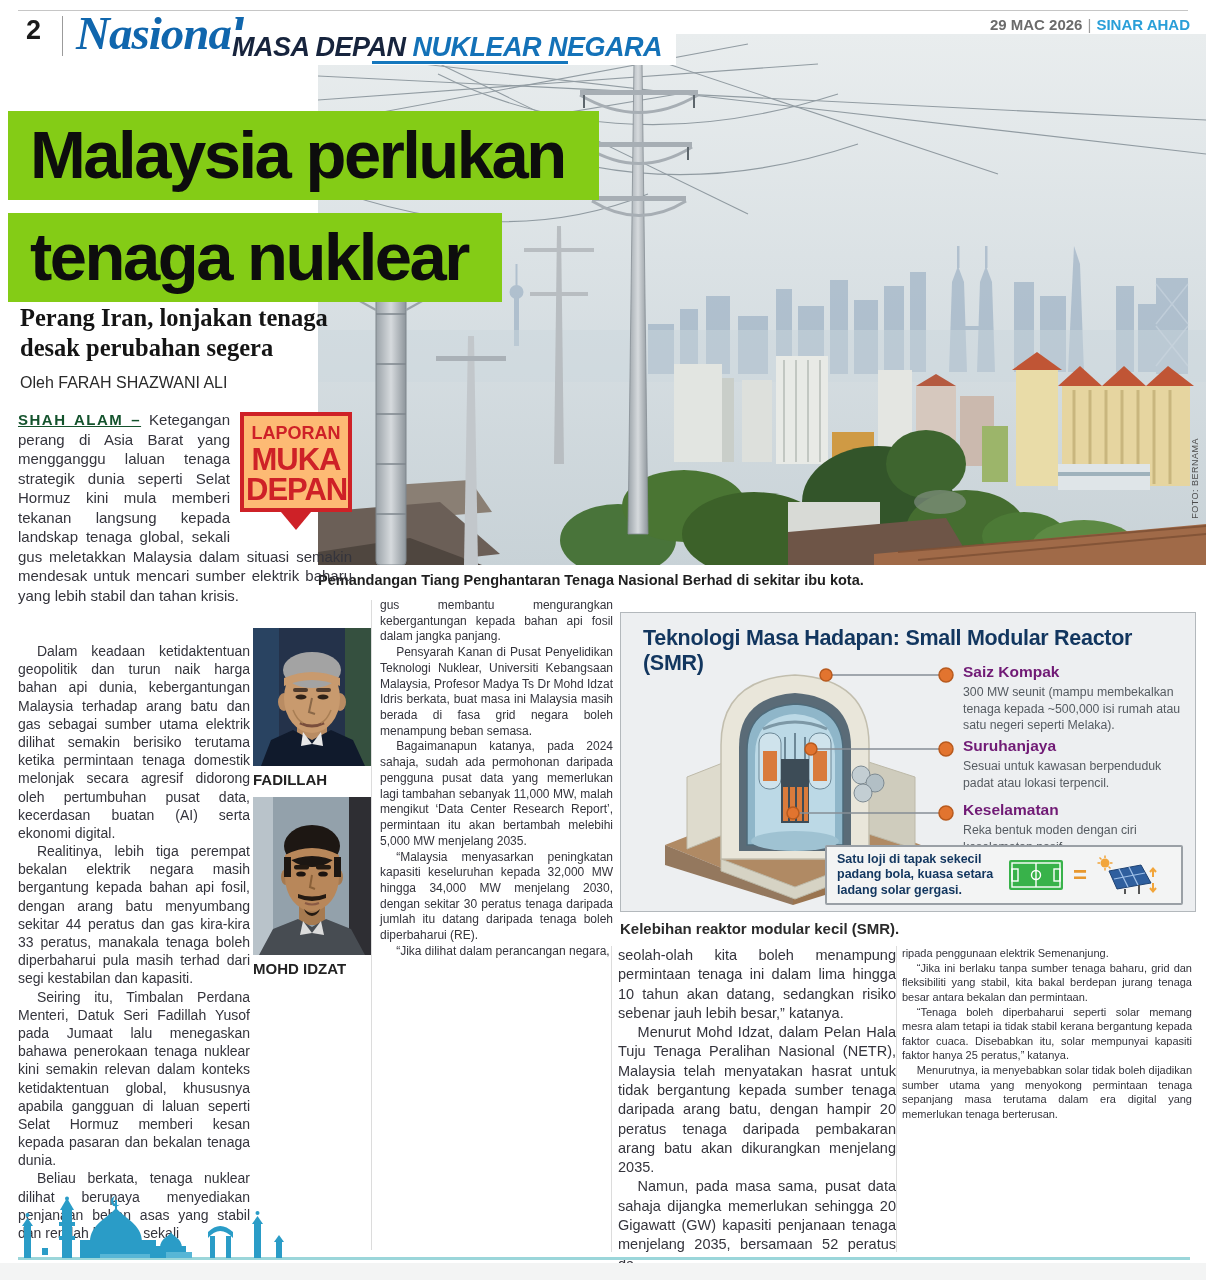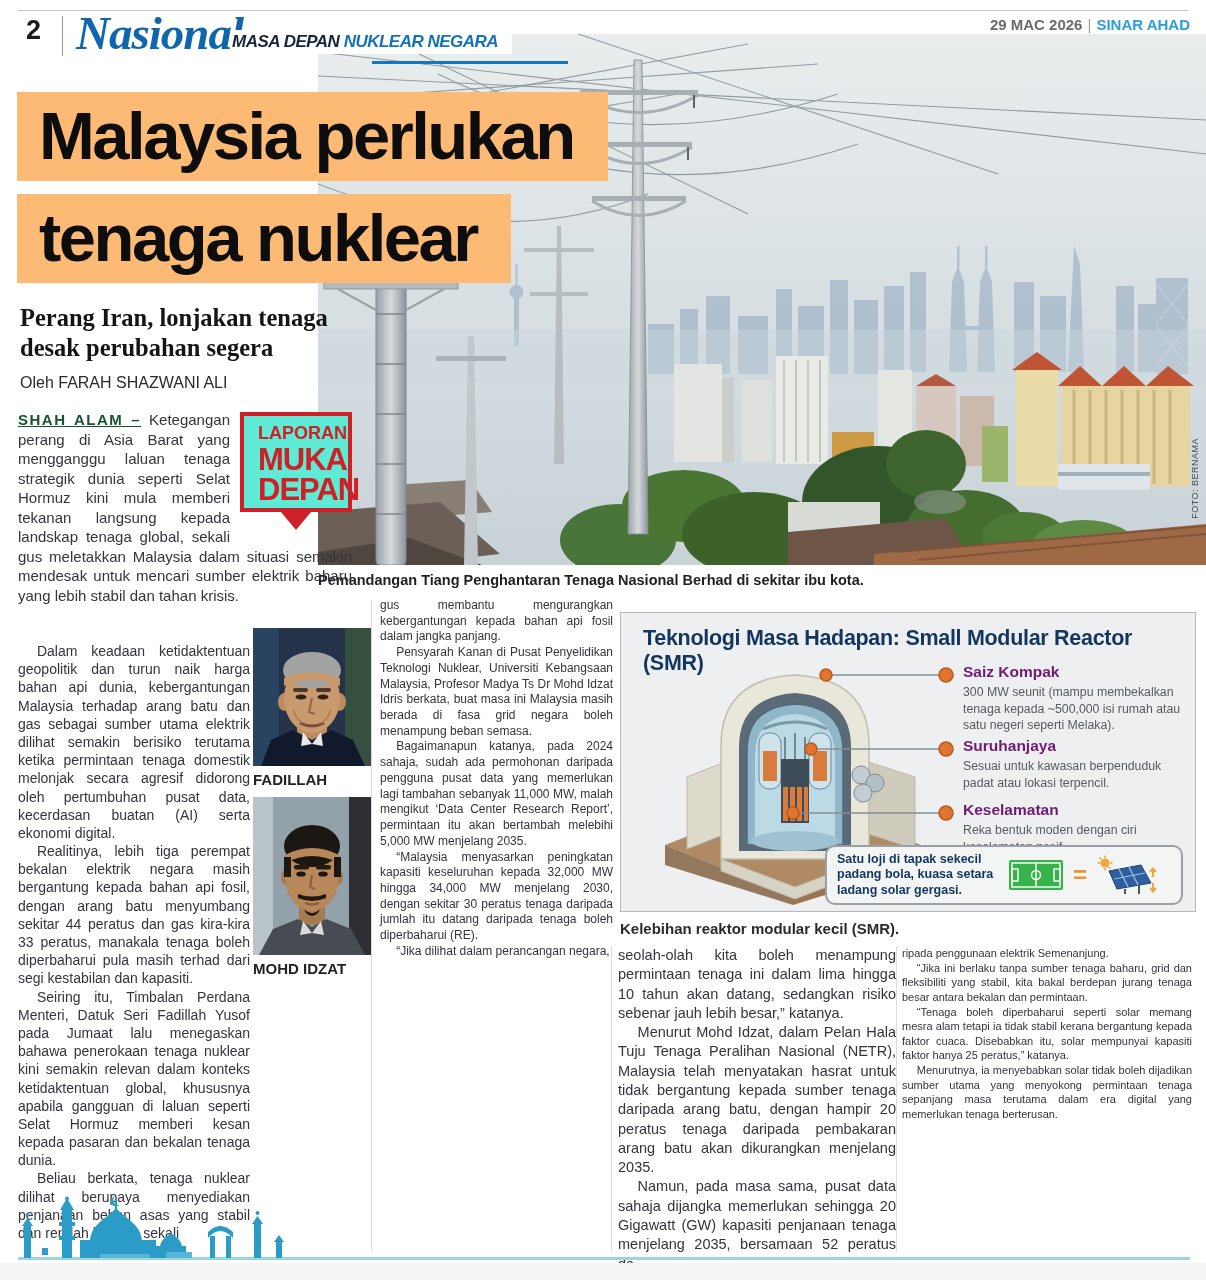--- a/index.html
+++ b/index.html
@@ -7,38 +7,38 @@
         font-family:"Liberation Sans",sans-serif;color:#2e2e35;margin:0 auto;}
   .abs{position:absolute;}
 
   
   .top-rule{left:18px;top:10px;width:1170px;height:1px;background:#c6c6c6;}
   .page-num{left:26px;top:15px;font-size:27px;font-weight:700;color:#1a1a1a;}
   .hdr-div{left:62px;top:16px;width:1px;height:40px;background:#9b9b9b;}
   .nasional{left:76px;top:6px;font-family:"Liberation Serif",serif;font-style:italic;
             font-weight:700;font-size:47px;color:#1066ad;letter-spacing:-1px;}
   .kicker{left:230px;top:30px;background:#ffffff;padding:2px 14px 2px 2px;
-          font-style:italic;font-weight:800;font-size:17px;letter-spacing:-0.5px;white-space:nowrap;z-index:5;}
+          font-style:italic;font-weight:800;font-size:27px;letter-spacing:-0.5px;white-space:nowrap;z-index:5;}
   .kicker .k-dark{color:#17243d;}
   .kicker .k-blue{color:#1472b8;}
   .kicker-underline{left:372px;top:61px;width:196px;height:3px;background:#1577bd;z-index:5;}
   .dateline-box{right:16px;top:16px;left:auto;font-size:15px;font-weight:700;z-index:5;white-space:nowrap;}
   .dateline-box .d-date{color:#6b6b6b;}
   .dateline-box .d-sep{color:#9b9b9b;font-weight:400;padding:0 5px;}
   .dateline-box .d-mast{color:#2a9fd8;}
 
   
   .hero{left:318px;top:34px;width:888px;height:531px;overflow:hidden;z-index:1;}
   .photo-credit{left:1190px;top:438px;z-index:2;font-size:9px;color:#4c4c4c;letter-spacing:0.5px;
                 writing-mode:vertical-rl;transform:rotate(180deg);}
   .photo-caption{left:318px;top:572px;width:870px;font-size:14.5px;font-weight:700;color:#1f1f1f;z-index:2;}
 
   
-  .headline-line{left:17px;background:#fdba74;padding:10px 34px 12px 22px;z-index:4;
-                 font-weight:800;font-size:67px;line-height:1;letter-spacing:-2.5px;color:#0d0d0d;}
+  .headline-line{left:8px;background:#84cc16;padding:10px 34px 12px 22px;z-index:4;
+                 font-weight:800;font-size:67px;line-height:1;letter-spacing:-2.5px;color:#0d0d0d;margin-top:19px;}
   .hl1{top:92px;}
   .hl2{top:194px;}
   .subhead{left:20px;top:303px;width:310px;font-family:"Liberation Serif",serif;
            font-weight:700;font-size:24.5px;line-height:1.22;color:#141414;z-index:4;}
   .byline{left:20px;top:374px;font-size:16px;color:#2a2a2a;z-index:4;}
 
   
   .bodytext{font-size:15px;line-height:1.3;text-align:justify;color:#34343c;}
   .bodytext p{margin:0;}
   .bodytext p + p{text-indent:1.35em;}
@@ -49,21 +49,21 @@
   .col3{left:618px;top:946px;width:278px;font-size:14.5px;line-height:1.33;}
   .col4{left:902px;top:946px;width:290px;font-size:11px;line-height:1.33;}
   .shah{color:#14532d;font-weight:700;letter-spacing:1.5px;margin-right:8px;text-decoration:underline;}
   .vrule{width:1px;background:#dcdcdc;}
   .vr1{left:371px;top:600px;height:650px;}
   .vr2{left:611px;top:946px;height:306px;}
   .vr3{left:896px;top:946px;height:306px;}
 
   
   .badge-wrap{float:right;width:112px;margin:2px 0 6px 10px;text-align:center;}
-  .badge-box{border:4px solid #ce2127;background:#5eead4;padding:6px 14px 4px;}
+  .badge-box{border:4px solid #ce2127;background:#fdba74;padding:6px 2px 4px;}
   .badge-l1{font-size:18px;font-weight:800;color:#ce2127;letter-spacing:0;}
   .badge-l2,.badge-l3{font-size:31px;font-weight:900;color:#ce2127;line-height:0.95;letter-spacing:-1px;}
   .badge-pointer{width:0;height:0;margin:0 auto;border-left:15px solid transparent;
                  border-right:15px solid transparent;border-top:18px solid #ce2127;}
 
   
   .portrait{left:253px;width:119px;overflow:hidden;}
   .p1{top:628px;height:138px;}
   .p2{top:797px;height:158px;}
   .portrait-caption{left:253px;font-size:15px;font-weight:800;color:#222;}
@@ -74,21 +74,21 @@
   .smr{left:620px;top:612px;width:576px;height:300px;background:#edeff1;
        border:1.5px solid #b3b8bc;box-sizing:border-box;z-index:2;}
   .smr-title{position:absolute;left:22px;top:13px;font-size:21.5px;font-weight:800;color:#12365f;letter-spacing:-0.3px;}
   .smr-reactor{position:absolute;left:14px;top:46px;width:332px;height:246px;}
   .smr-overlay{position:absolute;left:0;top:0;width:576px;height:300px;pointer-events:none;}
   .smr-item{position:absolute;left:342px;width:222px;}
   .smr-item h4{margin:0 0 3px;font-size:15.5px;font-weight:800;color:#701a75;}
   .smr-item p{margin:0;font-size:12.3px;line-height:1.35;color:#565c62;}
   .it1{top:50px;} .it2{top:124px;} .it3{top:188px;}
   .smr-note{position:absolute;left:204px;top:232px;width:358px;height:60px;box-sizing:border-box;
-            border:2px solid #9aa0a6;border-radius:10px;background:#f3f4f4;
+            border:2px solid #9aa0a6;border-radius:2px;background:#f3f4f4;
             display:flex;align-items:center;gap:8px;padding:6px 10px;}
   .smr-note .note-text{width:162px;font-size:12.5px;font-weight:800;color:#12365f;line-height:1.22;}
   .smr-note .eq{font-size:24px;font-weight:900;color:#e8982f;}
   .smr-caption{left:620px;top:920px;font-size:15px;font-weight:800;color:#2b2b2b;}
 
   
   .teal-rule{left:18px;top:1257px;width:1172px;height:2.5px;background:#9bd6da;}
   .bottom-band{left:0;top:1263px;width:1206px;height:17px;background:#f3f4f4;}
   .mosque{left:14px;top:1196px;width:340px;height:62px;z-index:2;}
 </style>

